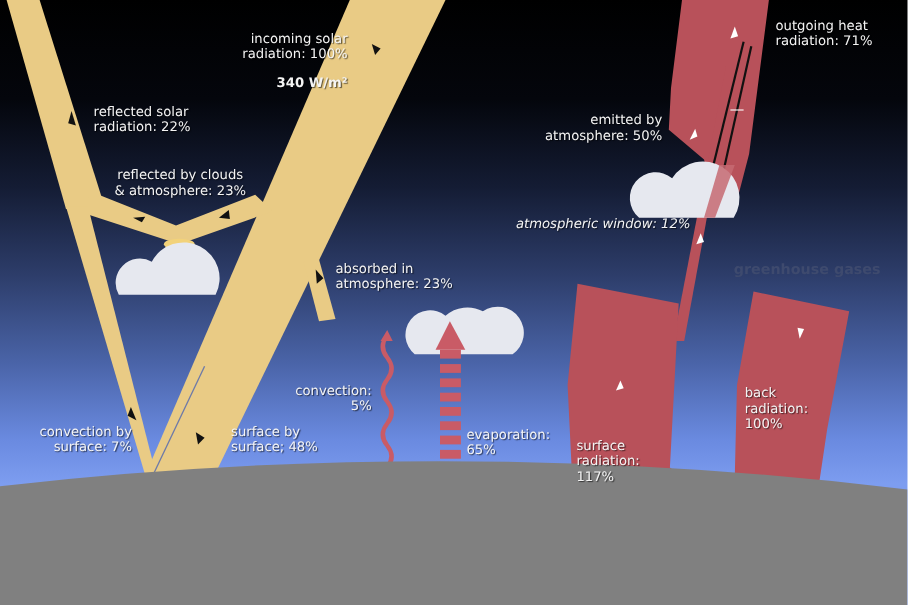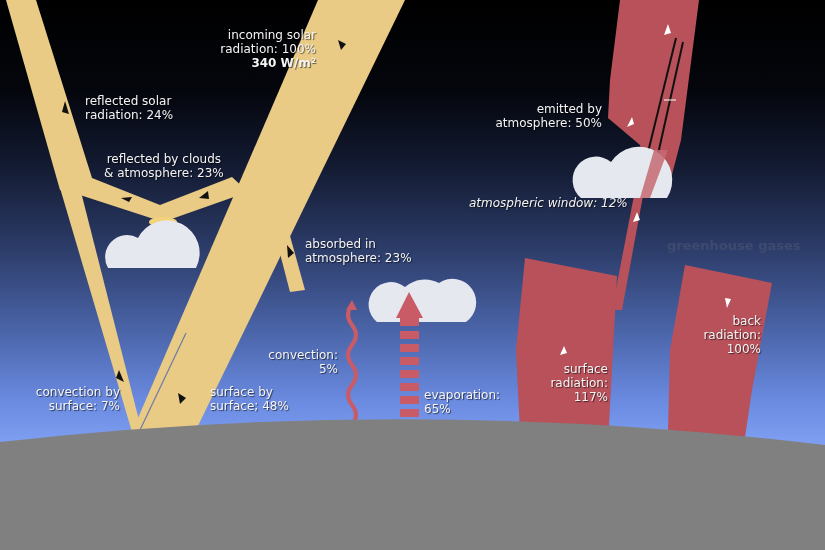--- a/index.html
+++ b/index.html
@@ -5,22 +5,22 @@
   html, body { margin:0; padding:0; }
   body { width:825px; height:550px; overflow:hidden; position:relative;
          font-family:"DejaVu Sans", sans-serif; }
   #stage { position:absolute; left:0; top:0; width:825px; height:550px;
            background: linear-gradient(to bottom, #000000 0px, #04060c 90px, #141c34 170px, #2d3d6a 250px, #4a64a8 330px, #6a8ae0 400px, #7d9df0 440px); }
   svg { position:absolute; left:0; top:0; }
   .lbl { position:absolute; color:#f4f4f4; font-size:12px; line-height:14px;
          white-space:nowrap; text-shadow: 1px 1px 1px rgba(0,0,0,0.6); }
   .lbl .line { display:block; }
   .r { text-align:right; }
-  .c { text-align:right; }
-  .bold { font-weight:bold; }
+  .c { text-align:left;margin-top:36px; }
+  .bold { font-weight:bold;margin-top:12px; }
   .gh { position:absolute; color:#3e4a6e; font-weight:bold; font-size:13px; white-space:nowrap; }
 </style>
 </head>
 <body>
 
 <div id="stage">
   <svg width="825" height="550" viewBox="0 0 825 550">
 
     <g fill="#e9cb85">
 
@@ -95,21 +95,21 @@
     <path d="M0,442 Q412,395 825,445 L825,550 L0,550 Z" fill="#808080"></path>
   </svg>
 
   <div class="lbl r" style="left:188px; top:28px; width:128px;">
     <span class="line">incoming solar</span>
     <span class="line">radiation: 100%</span>
     <span class="line bold">340 W/m²</span>
   </div>
   <div class="lbl" style="left:85px; top:94px;">
     <span class="line">reflected solar</span>
-    <span class="line">radiation: 24%</span>
+    <span class="line">radiation: 22%</span>
   </div>
   <div class="lbl" style="left:104px; top:152px;text-align:center;">
     <span class="line">reflected by clouds</span>
     <span class="line">&amp; atmosphere: 23%</span>
   </div>
   <div class="lbl" style="left:305px; top:237px;">
     <span class="line">absorbed in</span>
     <span class="line">atmosphere: 23%</span>
   </div>
   <div class="lbl r" style="left:20px; top:385px; width:100px;">
@@ -121,20 +121,24 @@
     <span class="line">surface; 48%</span>
   </div>
   <div class="lbl r" style="left:250px; top:348px; width:88px;">
     <span class="line">convection:</span>
     <span class="line">5%</span>
   </div>
   <div class="lbl" style="left:424px; top:348px;margin-top:40px;">
     <span class="line">evaporation:</span>
     <span class="line">65%</span>
   </div>
+  <div class="lbl" style="left:705px; top:16px;">
+    <span class="line">outgoing heat</span>
+    <span class="line">radiation: 71%</span>
+  </div>
   <div class="lbl r" style="left:480px; top:102px; width:122px;">
     <span class="line">emitted by</span>
     <span class="line">atmosphere: 50%</span>
   </div>
   <div class="lbl" style="left:469px; top:196px;font-style:italic;">
     <span class="line">atmospheric window: 12%</span>
   </div>
   <div class="gh" style="left:667px; top:238px;">greenhouse gases</div>
   <div class="lbl c" style="left:524px; top:362px; width:84px;">
     <span class="line">surface</span>

